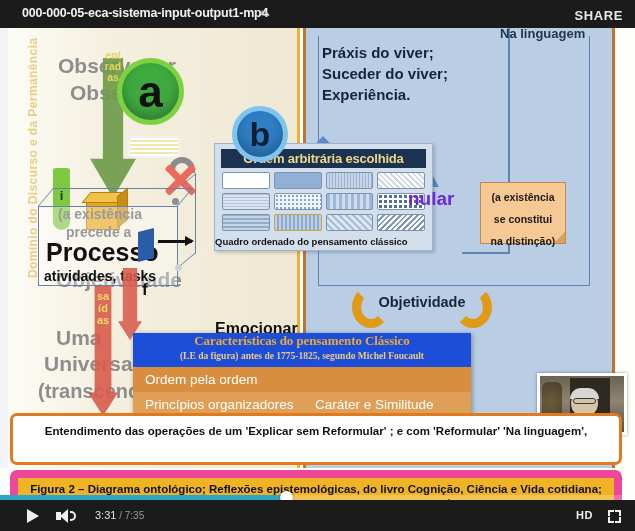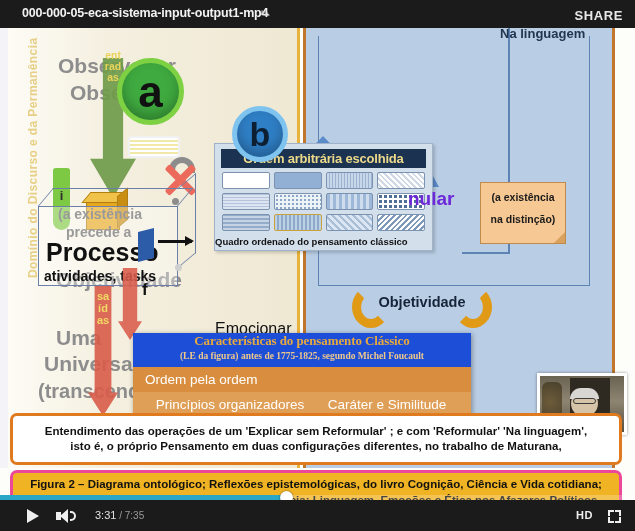--- a/index.html
+++ b/index.html
@@ -170,21 +170,21 @@
 
   
   #objbox { position:absolute; left:352px; top:258px; width:140px; height:42px; }
   .arc { position:absolute; top:0; width:38px; height:42px; border:9px solid #e09a15;
          border-radius:50%; }
   .arc.l { left:0;  border-right-color:transparent; border-top-color:transparent; }
   .arc.r { right:0; border-left-color:transparent;  border-top-color:transparent; }
   #objlbl { position:absolute; left:0; top:8px; width:140px; text-align:center;
             font-size:14.5px; font-weight:bold; color:#16243a; }
 
-  #emocionar { position:absolute; left:215px; top:292px; font-size:16px; font-weight:normal;
+  #emocionar { position:absolute; left:215px; top:292px; font-size:16px; font-weight:bold;
                color:#111; z-index:22; }
 
   
   #photo { position:absolute; left:537px; top:345px; width:90px; height:62px;
            background:#b7ae9e; border:3px solid #ffffff; overflow:hidden; z-index:40;
            box-shadow:0 0 3px rgba(0,0,0,.4); }
   #photo .bg { position:absolute; inset:0;
       background:linear-gradient(180deg,#6a6352 0%,#8e8472 45%,#57503f 100%); }
   #photo .door { position:absolute; left:30px; top:2px; width:40px; height:36px;
       background:#2e2a22; }
@@ -203,32 +203,32 @@
   #charpanel { position:absolute; left:133px; top:305px; width:338px; z-index:45;
                box-shadow:1px 1px 5px rgba(0,0,0,.35); }
   #char-hd { background:#1d4ed8; padding:0 0 6px;font-family:Liberation Serif, serif; }
   #char-t1 { text-align:center; font-size:13px; font-weight:bold; color:#e8a93d;
              letter-spacing:-0.1px; }
   #char-t2 { text-align:center; font-size:9.5px; font-weight:bold; color:#efc98a;
              margin-top:2px; }
   .char-row { display:flex; padding:5px 12px; font-size:13.5px; color:#fff; }
   .char-row .c1 { width:170px; }
   .char-row .c2 { flex:1; }
-  .r1 { background:#d98e3f; } .r2 { background:#e09f56;text-align:center; } .r3 { background:#d08a3d; }
+  .r1 { background:#d98e3f; } .r2 { background:#e09f56; } .r3 { background:#d08a3d; }
 
   
   #band { position:absolute; left:10px; top:385px; width:612px; height:52px; z-index:50;
           background:#fff; border:3px solid #e07a1f; border-radius:7px;
           display:flex; align-items:center; justify-content:center; }
   #band p { text-align:center; font-size:11.5px; font-weight:bold; color:#111;
             line-height:15px; padding:0 6px; }
 
   
   #caption { position:absolute; left:10px; top:442px; width:612px; height:46px; z-index:50;
-          background:#f0b323; border:3px solid #ec4899; border-radius:7px; overflow:hidden; }
+          background:#f0b323; border:8px solid #ec4899; border-radius:7px; overflow:hidden; }
   #caption p { text-align:center; font-size:11.5px; font-weight:bold; color:#111;
           line-height:16px; padding:3px 6px 0; }
 
   
   #progress { position:absolute; left:0; bottom:31px; width:635px; height:5px;
               background:rgba(255,255,255,.22); z-index:70; }
   #prog-fill { position:absolute; left:0; top:0; height:5px; width:45%; background:#2aa6c6; }
   #prog-knob { position:absolute; left:calc(45% - 6px); top:-4px; width:13px; height:13px;
               border-radius:50%; background:#fff; box-shadow:0 0 2px rgba(0,0,0,.6); }
   #controls { position:absolute; left:0; bottom:0; width:635px; height:31px;
@@ -338,28 +338,34 @@
       </div>
       <div id="quadro-ft">Quadro ordenado do pensamento clássico</div>
     </div>
 
     <div class="thinline" style="left:318px;top:8px;width:272px;height:250px;border-color:#5d83b4;border-top:0;"></div>
     <div class="thinline" style="left:508px;top:-2px;width:0;height:228px;"></div>
     <div class="thinline" style="left:462px;top:224px;width:46px;height:0;"></div>
 
     <div id="na-ling">Na linguagem</div>
 
+    <div id="praxis">
+      <div>Práxis do viver;</div>
+      <div>Suceder do viver;</div>
+      <div>Experiência.</div>
+    </div>
 
     <div class="uparrow" id="ua1"></div>
     <div class="uparrow" id="ua2"></div>
     <div class="uparrow" id="ua3"></div>
     <div id="word-nular">nular</div>
 
     <div id="postit">
       <div>(a existência</div>
+      <div>se constitui</div>
       <div>na distinção)</div>
     </div>
 
     <div id="objbox">
       <div class="arc l"></div>
       <div class="arc r"></div>
       <div id="objlbl">Objetividade</div>
     </div>
 
     <div id="emocionar">Emocionar</div>
@@ -388,21 +394,21 @@
       </div>
       <div class="char-row r3">
         <div class="c1">Métodos</div>
         <div class="c2">Identidade e semelhança</div>
       </div>
     </div>
 
     <div id="band">
       <p>
         <span>Entendimento das operações de um 'Explicar  sem  Reformular' ; e com 'Reformular' 'Na linguagem',</span><br>
-        <span>isto é, o próprio Pensamento em duas configurações diferentes, no trabalho de Maturana,</span><br>
+        <br>
       </p>
     </div>
 
     <div id="caption">
       <p>
         <span>Figura 2 – Diagrama ontológico; Reflexões epistemológicas, do livro Cognição, Ciência e Vida cotidiana;</span><br>
         <span>ou ainda (*) a Figura 2 - O Explicar e a Experiência: Linguagem, Emoções e Ética nos Afazeres Políticos,</span><br>
         
       </p>
     </div>

